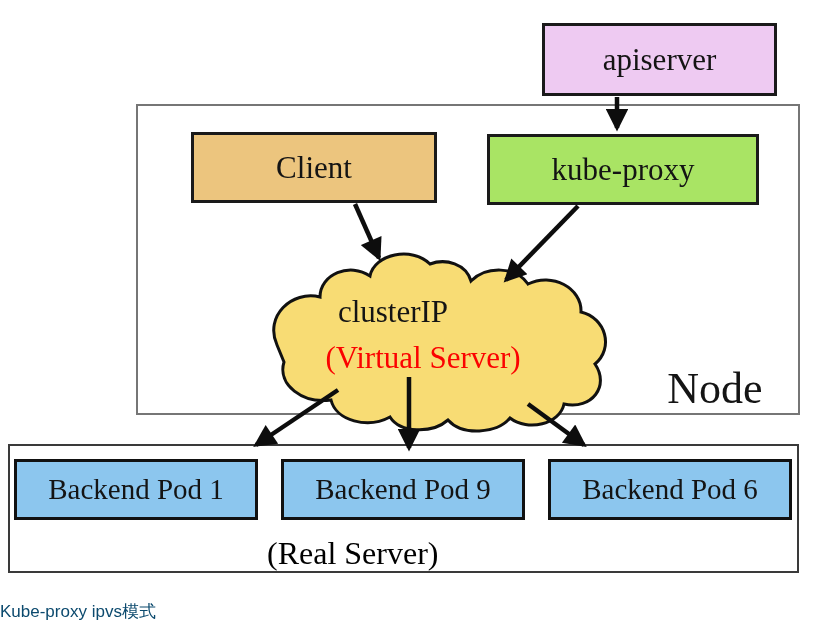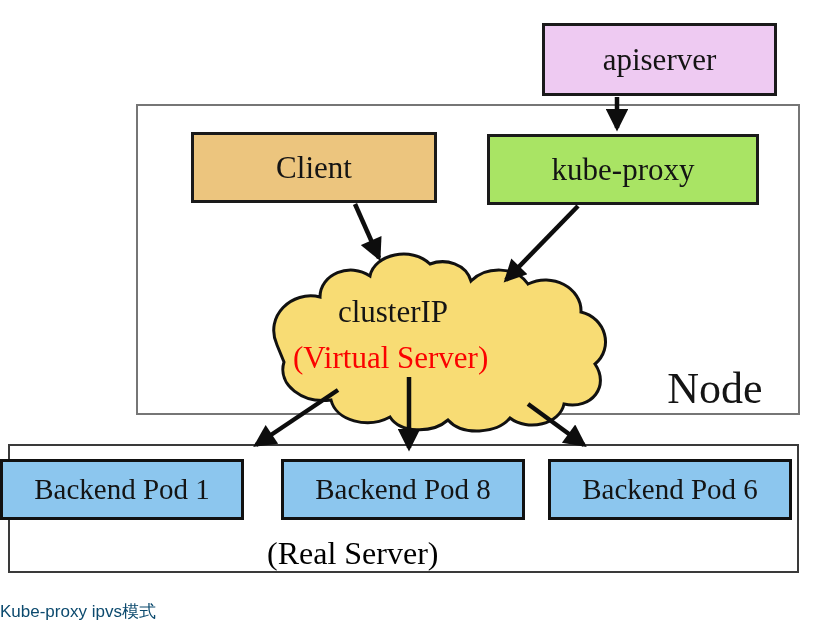--- a/index.html
+++ b/index.html
@@ -59,39 +59,40 @@
     left: 8px; top: 444px; width: 791px; height: 129px;
     border: 2px solid #3a3a3a;
     background: transparent;
   }
   .pod-box {
     top: 459px; width: 244px; height: 61px;
     background: #8cc6ee;
     border: 3px solid #111111;
     font-size: 29px;
   }
-  .pod-1 { left: 0; }
+  .pod-1 { left: 14px; }
   .pod-2 { left: 281px; }
   .pod-3 { left: 548px; }
   .svg-layer {
     position: absolute;
     left: 0; top: 0; width: 820px; height: 633px;
     pointer-events: none;
   }
   .cloud-title {
     position: absolute;
     left: 293px; top: 294px; width: 200px; height: 36px;
     font-size: 31px; line-height: 36px;
     text-align: center;
     color: #141414;
   }
   .cloud-subtitle {
     position: absolute;
     left: 293px; top: 340px; width: 260px; height: 36px;
     font-size: 31px; line-height: 36px;
+    text-align: center;
     color: #fb0200;
   }
   .realserver-label {
     position: absolute;
     left: 267px; top: 535px; width: 240px; height: 36px;
     font-size: 32px; line-height: 36px;
     color: #000000;
   }
   .caption {
     position: absolute;
@@ -118,21 +119,21 @@
   </div>
 
   <div class="box kubeproxy-box">
     <span>kube-proxy</span>
   </div>
 
   <div class="box pod-box pod-1">
     <span>Backend Pod 1</span>
   </div>
   <div class="box pod-box pod-2">
-    <span>Backend Pod 8</span>
+    <span>Backend Pod 9</span>
   </div>
   <div class="box pod-box pod-3">
     <span>Backend Pod 6</span>
   </div>
 
   <svg class="svg-layer" viewBox="0 0 820 633" xmlns="http://www.w3.org/2000/svg">
     <defs>
       <marker id="ah" viewBox="0 0 10 10" refX="8.5" refY="5" markerWidth="5.5" markerHeight="5" orient="auto">
         <path d="M0,0 L10,5 L0,10 z" fill="#0d0d0d"></path>
       </marker>

